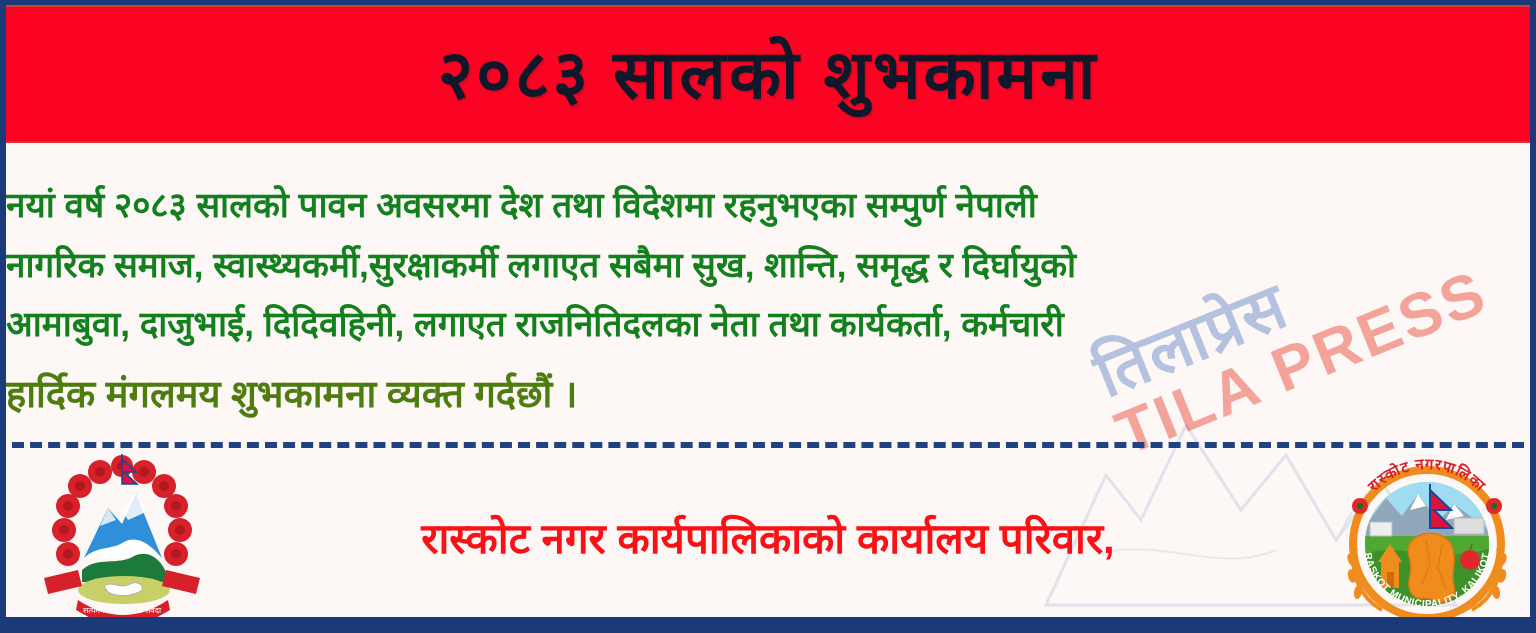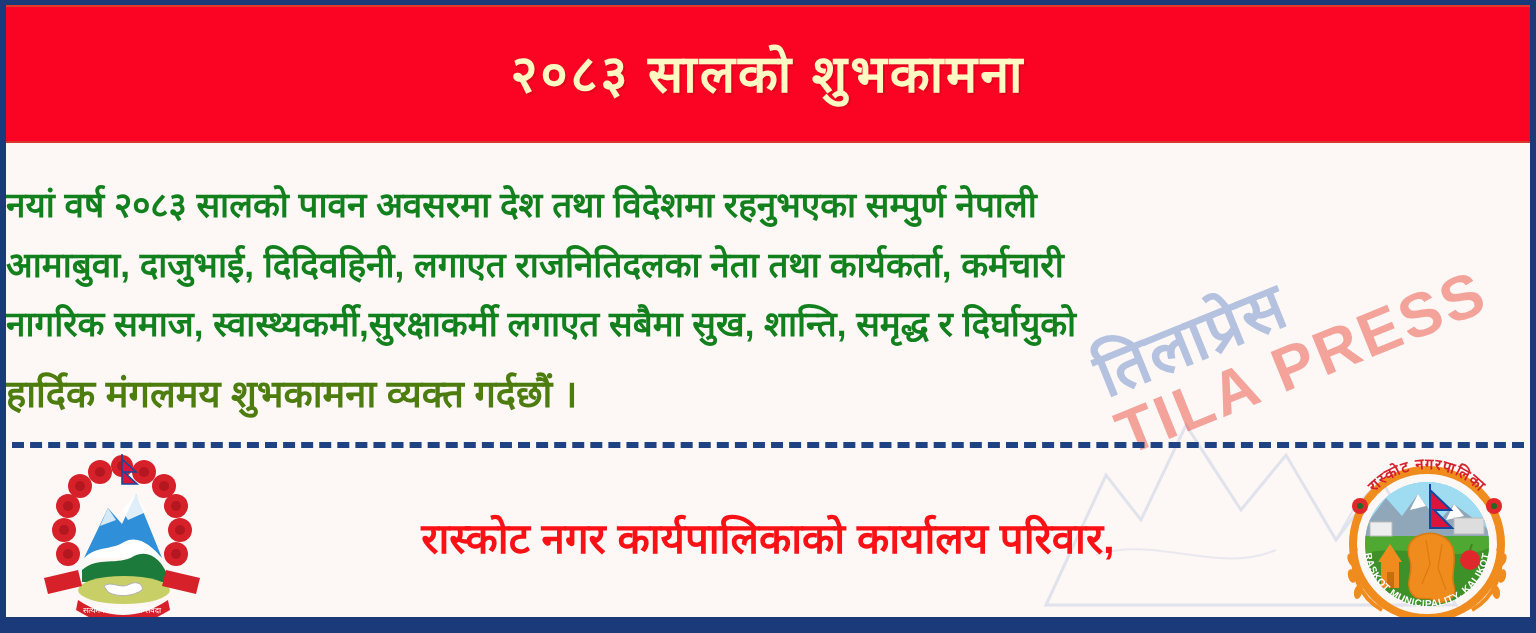--- a/index.html
+++ b/index.html
@@ -74,22 +74,22 @@
     margin: 0;
     height: 134px;
     background: #fb0423;
     border-top: 2px solid #e03a2f;
     border-bottom: 2px solid #d8392e;
     display: flex;
     align-items: center;
     justify-content: center;
   }
   .header-title {
-    color: #fef9c3;
-    font-size: 52px;
+    color: #0f172a;
+    font-size: 68px;
     line-height: 1;
     font-weight: bold;
     letter-spacing: 3px;
     white-space: nowrap;
     text-shadow: 2px 2px 0 rgba(140,0,12,0.20);
   }
 
   
   .message-block {
     position: relative;
@@ -200,22 +200,22 @@
     <div class="wm-text-dev">तिलाप्रेस</div>
     <div class="wm-text-lat">TILA PRESS</div>
   </div>
 
   <div class="header-banner">
     <div class="header-title">२०८३ सालको शुभकामना</div>
   </div>
 
   <div class="message-block">
     <div class="msg-line">नयां वर्ष २०८३ सालको पावन अवसरमा देश तथा विदेशमा रहनुभएका सम्पुर्ण नेपाली</div>
+    <div class="msg-line">नागरिक समाज, स्वास्थ्यकर्मी,सुरक्षाकर्मी लगाएत सबैमा सुख, शान्ति, समृद्ध र दिर्घायुको</div>
     <div class="msg-line">आमाबुवा, दाजुभाई, दिदिवहिनी, लगाएत राजनितिदलका नेता तथा कार्यकर्ता, कर्मचारी</div>
-    <div class="msg-line">नागरिक समाज, स्वास्थ्यकर्मी,सुरक्षाकर्मी लगाएत सबैमा सुख, शान्ति, समृद्ध र दिर्घायुको</div>
     <div class="msg-line-final">हार्दिक मंगलमय शुभकामना व्यक्त गर्दछौं ।</div>
   </div>
 
   <div class="divider"></div>
 
   <div class="footer">
 
     <svg class="emblem-left" viewBox="0 0 168 172">
 
       <g fill="#d6212a">

